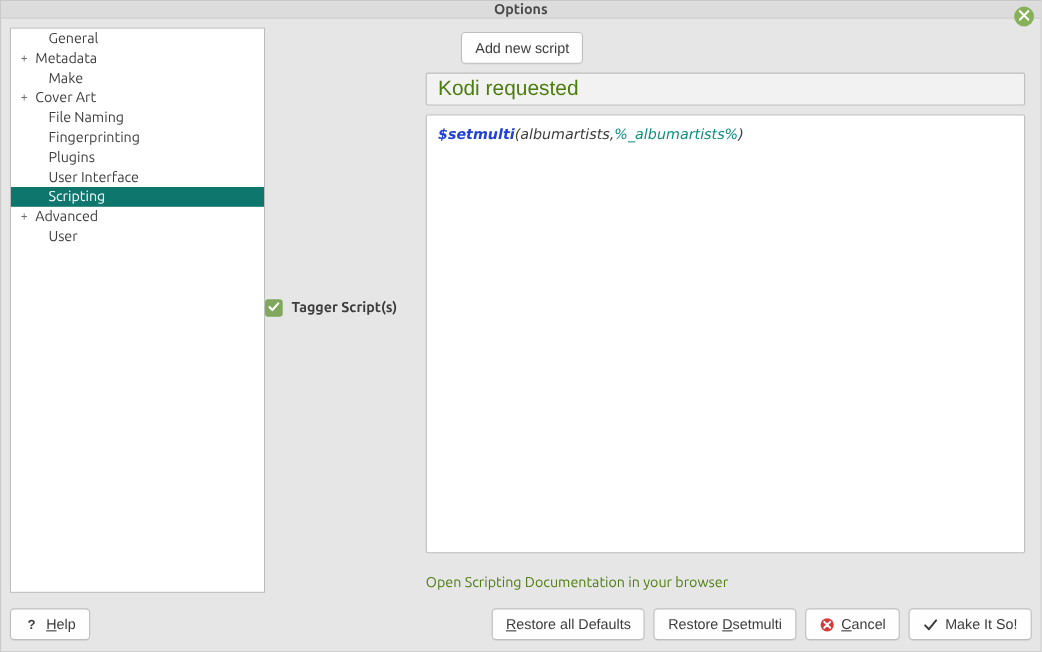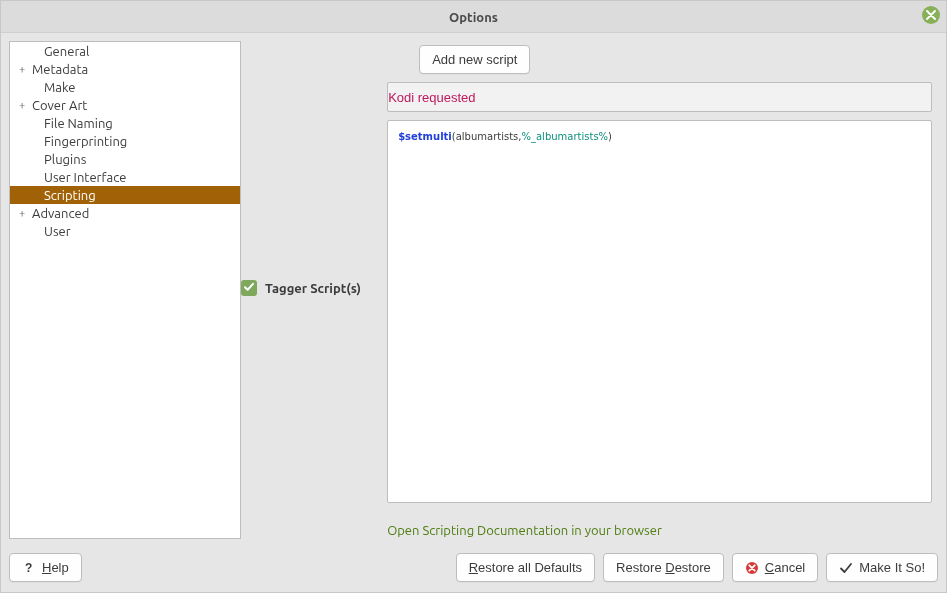--- a/index.html
+++ b/index.html
@@ -14,21 +14,21 @@
   .window {
     width: 947px;
     height: 593px;
     background: #e6e6e6;
     border: 1px solid #c8c8c8;
     display: flex;
     flex-direction: column;
     position: relative;
   }
   .titlebar {
-    height: 32px;
+    height: 16px;
     background: #dcdcdc;
     display: flex;
     align-items: center;
     justify-content: center;
     position: relative;
     border-bottom: 1px solid #cfcfcf;
   }
   .titlebar .title {
     font-weight: 600;
     color: #4a4a4a;
@@ -74,21 +74,21 @@
     width: 12px;
     text-align: center;
     color: #6b6b6b;
     font-size: 11px;
     margin-right: 2px;
   }
   .tree-item .expander.hidden { visibility: hidden; }
   .tree-item .label { padding-left: 2px; }
   .tree-item.indent1 .label { padding-left: 14px; }
   .tree-item.selected {
-    background: #a16207;
+    background: #0f766e;
     color: #fff;
   }
   .tree-item.selected .expander { color: #fff; }
 
   .main {
     flex: 1;
     display: flex;
     padding: 4px 6px 0 0;
   }
 
@@ -133,39 +133,40 @@
     cursor: pointer;
     box-shadow: 0 1px 0 rgba(0,0,0,0.03);
   }
 
   .script-name-input {
     width: 100%;
     height: 30px;
     background: #f2f2f2;
     border: 1px solid #bdbdbd;
     border-radius: 2px;
-    padding: 0 0;
-    font-size: 13px;
-    color: #be185d;
+    padding: 0 10px;
+    font-size: 19px;
+    color: #4d7c0f;
     margin-bottom: 8px;
   }
 
   .editor {
     flex: 1;
     width: 100%;
     background: #fff;
     border: 1px solid #bdbdbd;
     border-radius: 2px;
     padding: 8px 10px;
     font-family: "DejaVu Sans", "Noto Sans", "Segoe UI", Arial, sans-serif;
-    font-size: 10px;
+    font-size: 13px;
     line-height: 1.5;
     overflow: auto;
     white-space: pre-wrap;
     word-break: break-all;
+    font-style: italic;
   }
   .tok-func { color: #2040d8; font-weight: 700; }
   .tok-plain { color: #3c3c3c; }
   .tok-var { color: #0e8f7f; }
 
   .doc-link {
     margin: 20px 0 2px 0;
     color: #4d7c0f;
     cursor: pointer;
     padding-left: 0;
@@ -287,21 +288,21 @@
             <text x="3" y="11" font-size="12" font-weight="700" fill="#3c3c3c">?</text>
           </svg>
       </span>
       <span><span class="underline-accel">H</span><span id="help-rest">elp</span></span>
     </button>
     <div class="spacer"></div>
     <button class="btn">
       <span><span class="underline-accel">R</span><span id="restore-all-rest">estore all Defaults</span></span>
     </button>
     <button class="btn">
-      <span id="restore-defaults-label"><span>Restore </span><span class="underline-accel">D</span><span>estore</span></span>
+      <span id="restore-defaults-label"><span>Restore </span><span class="underline-accel">D</span><span>setmulti</span></span>
     </button>
     <button class="btn">
       <span class="icon">
         <svg viewBox="0 0 14 14">
             <circle cx="7" cy="7" r="6" fill="#d83a3a"></circle>
             <path d="M4.3 4.3 L9.7 9.7 M9.7 4.3 L4.3 9.7" stroke="#fff" stroke-width="1.8" stroke-linecap="round"></path>
           </svg>
       </span>
       <span><span class="underline-accel">C</span><span id="cancel-rest">ancel</span></span>
     </button>

